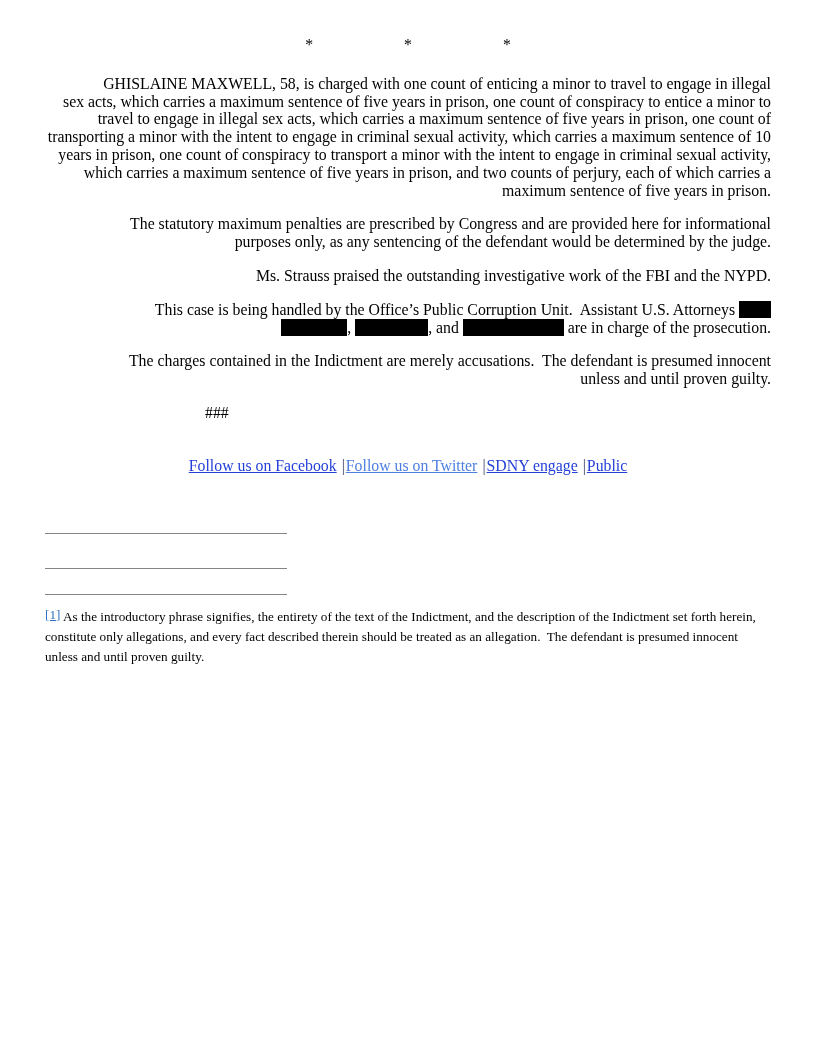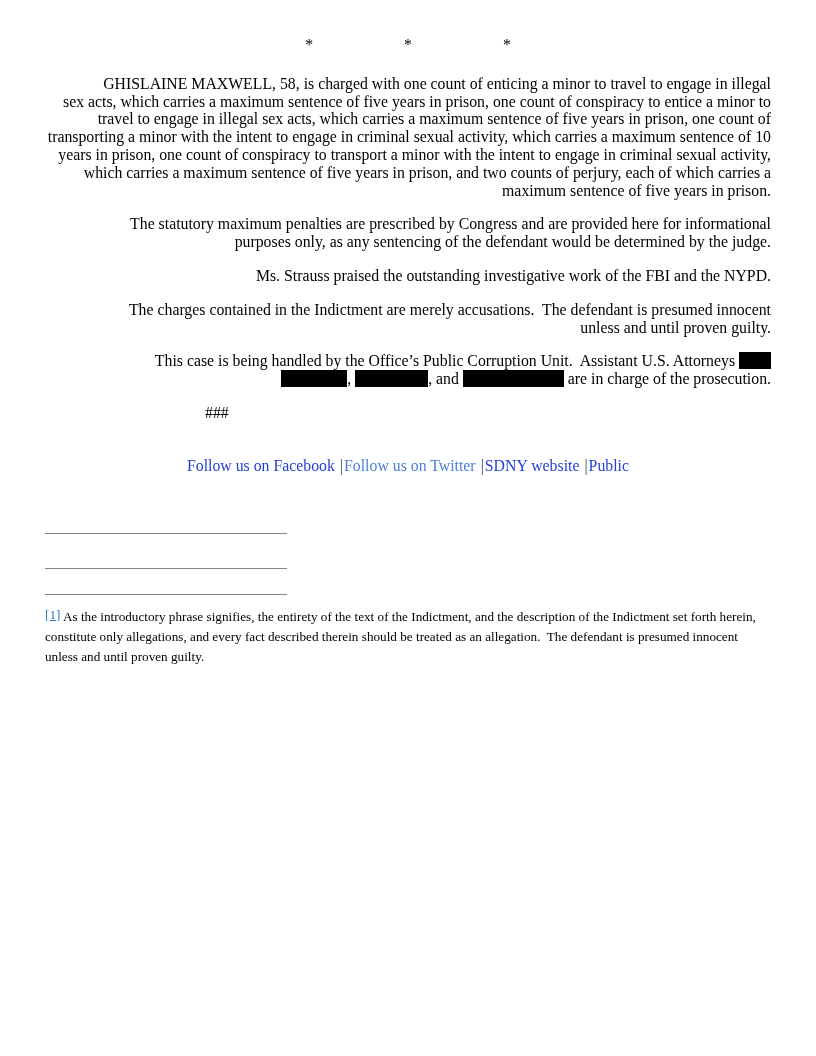--- a/index.html
+++ b/index.html
@@ -30,21 +30,21 @@
   .first-para{margin-top:21px;}
   .press-number{margin-bottom:0;text-indent:0;}
   .end-marker{margin:0 0 16px 160px;text-indent:0;}
   .notice{
     margin-top:71px;text-align:center;text-indent:0;
   }
   .links-row{
     margin-top:35px;text-align:center;font-size:15.8px;line-height:17.8px;
     white-space:nowrap;
   }
-  .links-row a{cursor:pointer;}
+  .links-row a{text-decoration:underline;cursor:pointer;}
   .link-dark{color:var(--link-dark);}
   .link-light{color:var(--link-light);}
   .pipe{color:var(--pipe);margin-left:5px;margin-right:1px;}
   .redact{
     display:inline-block;background:var(--redaction);
     height:17px;vertical-align:-3px;
   }
   .r-32{width:32px;}
   .r-66{width:66px;}
   .r-73{width:73px;}
@@ -74,29 +74,29 @@
       <span>*</span>
       <span>*</span>
     </div>
 
   <p class="body-para first-para">GHISLAINE MAXWELL, 58, is charged with one count of enticing a minor to travel to engage in illegal sex acts, which carries a maximum sentence of five years in prison, one count of conspiracy to entice a minor to travel to engage in illegal sex acts, which carries a maximum sentence of five years in prison, one count of transporting a minor with the intent to engage in criminal sexual activity, which carries a maximum sentence of 10 years in prison, one count of conspiracy to transport a minor with the intent to engage in criminal sexual activity, which carries a maximum sentence of five years in prison, and two counts of perjury, each of which carries a maximum sentence of five years in prison.</p>
 
   <p class="body-para">The statutory maximum penalties are prescribed by Congress and are provided here for informational purposes only, as any sentencing of the defendant would be determined by the judge.</p>
 
   <p class="body-para">Ms. Strauss praised the outstanding investigative work of the FBI and the NYPD.</p>
 
+  <p class="body-para"><span>This case is being handled by the Office’s Public Corruption Unit.&nbsp; Assistant U.S. Attorneys </span><span class="redact r-32"></span> <span class="redact r-66"></span><span>, </span><span class="redact r-73"></span><span>, and </span><span class="redact r-101"></span><span> are in charge of the prosecution.</span></p>
+
   <p class="body-para">The charges contained in the Indictment are merely accusations.&nbsp; The defendant is presumed innocent unless and until proven guilty.</p>
-
-  <p class="body-para"><span>This case is being handled by the Office’s Public Corruption Unit.&nbsp; Assistant U.S. Attorneys </span><span class="redact r-32"></span> <span class="redact r-66"></span><span>, </span><span class="redact r-73"></span><span>, and </span><span class="redact r-101"></span><span> are in charge of the prosecution.</span></p>
 
 
   <p class="end-marker">###</p>
 
 
-  <div class="links-row"><a class="link-dark">Follow us on Facebook</a><span class="pipe">|</span><a class="link-light">Follow us on Twitter</a><span class="pipe">|</span><a class="link-dark">SDNY website</a><span class="pipe">|</span><a class="link-dark">Public</a></div>
+  <div class="links-row"><a class="link-dark">Follow us on Facebook</a><span class="pipe">|</span><a class="link-light">Follow us on Twitter</a><span class="pipe">|</span><a class="link-dark">SDNY engage</a><span class="pipe">|</span><a class="link-dark">Public</a></div>
 
   <hr class="sig-rule rule-1">
   <hr class="sig-rule rule-2">
   <hr class="sig-rule rule-3">
 
   <p class="footnote"><a class="footnote-marker">[1]</a><span> As the introductory phrase signifies, the entirety of the text of the Indictment, and the description of the Indictment set forth herein, constitute only allegations, and every fact described therein should be treated as an allegation.&nbsp; The defendant is presumed innocent unless and until proven guilty.</span></p>
 
 </div>
 
 </body></html>

